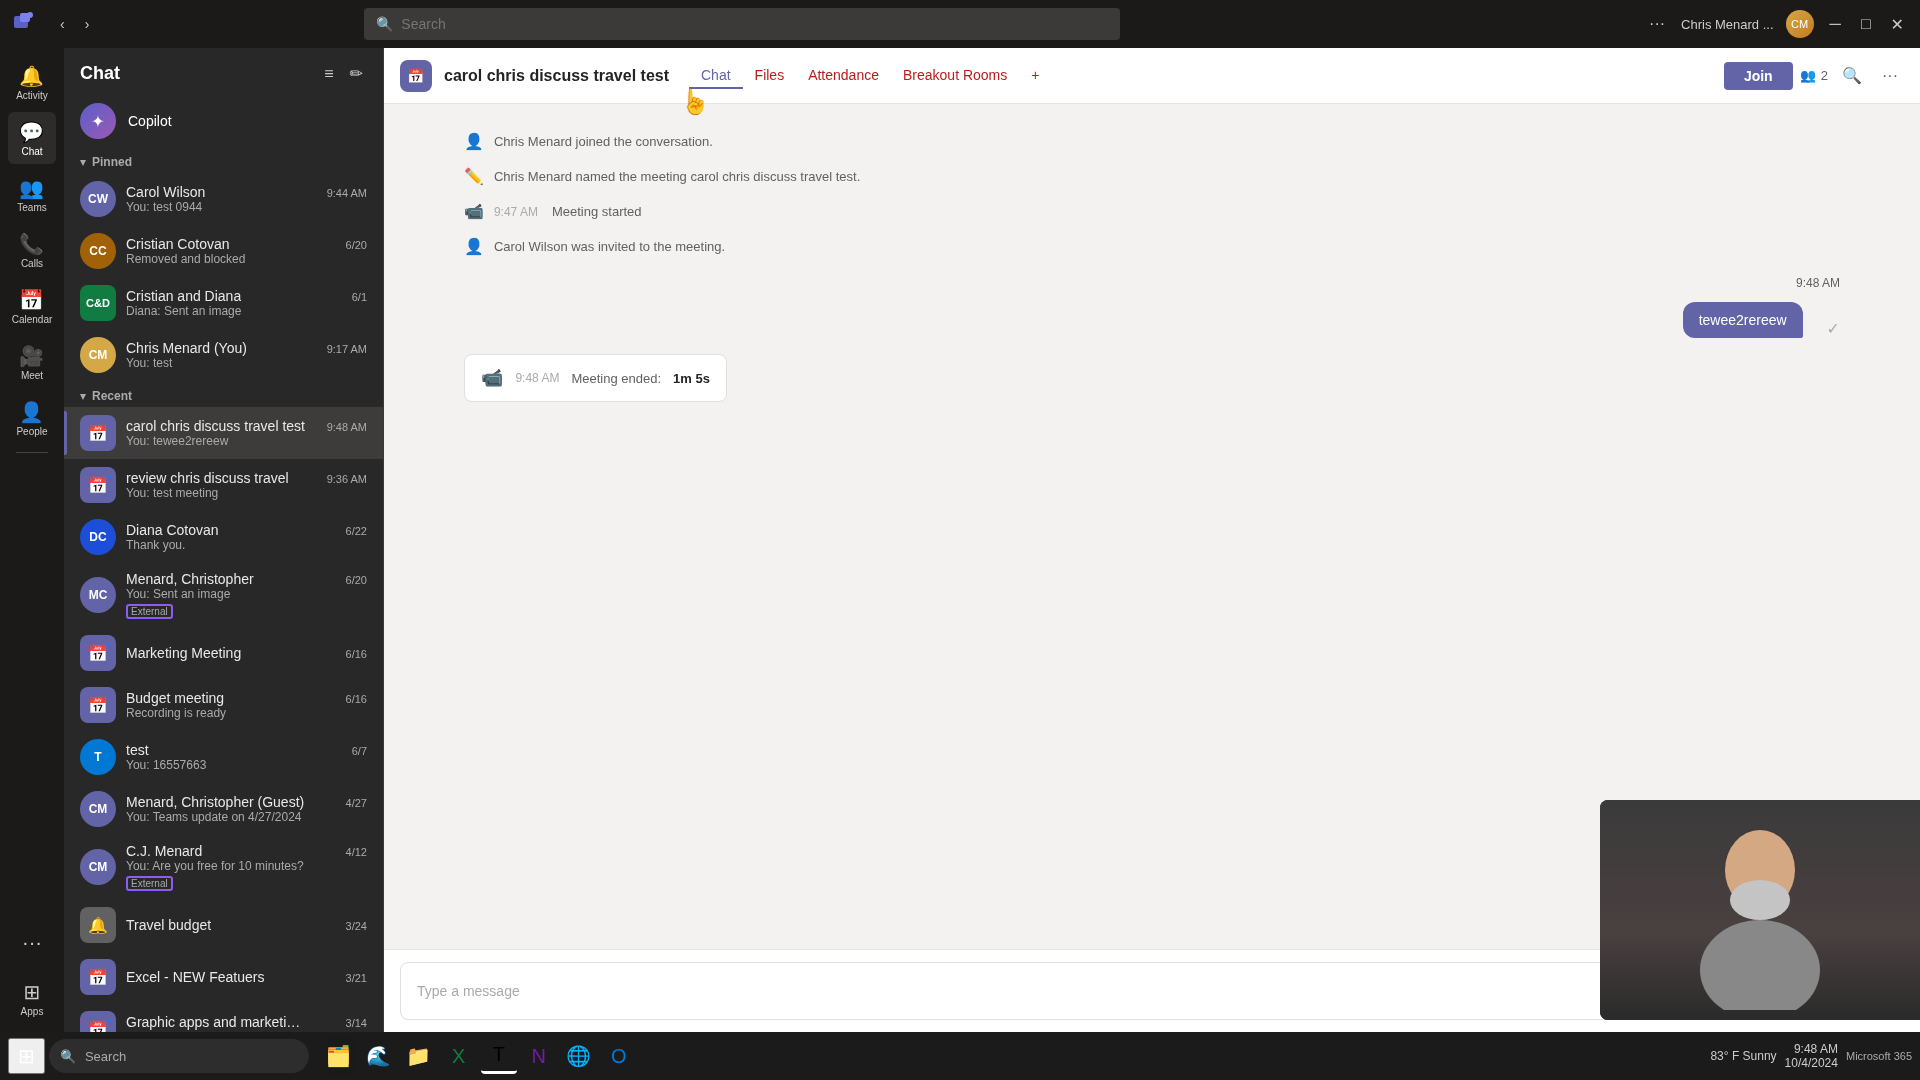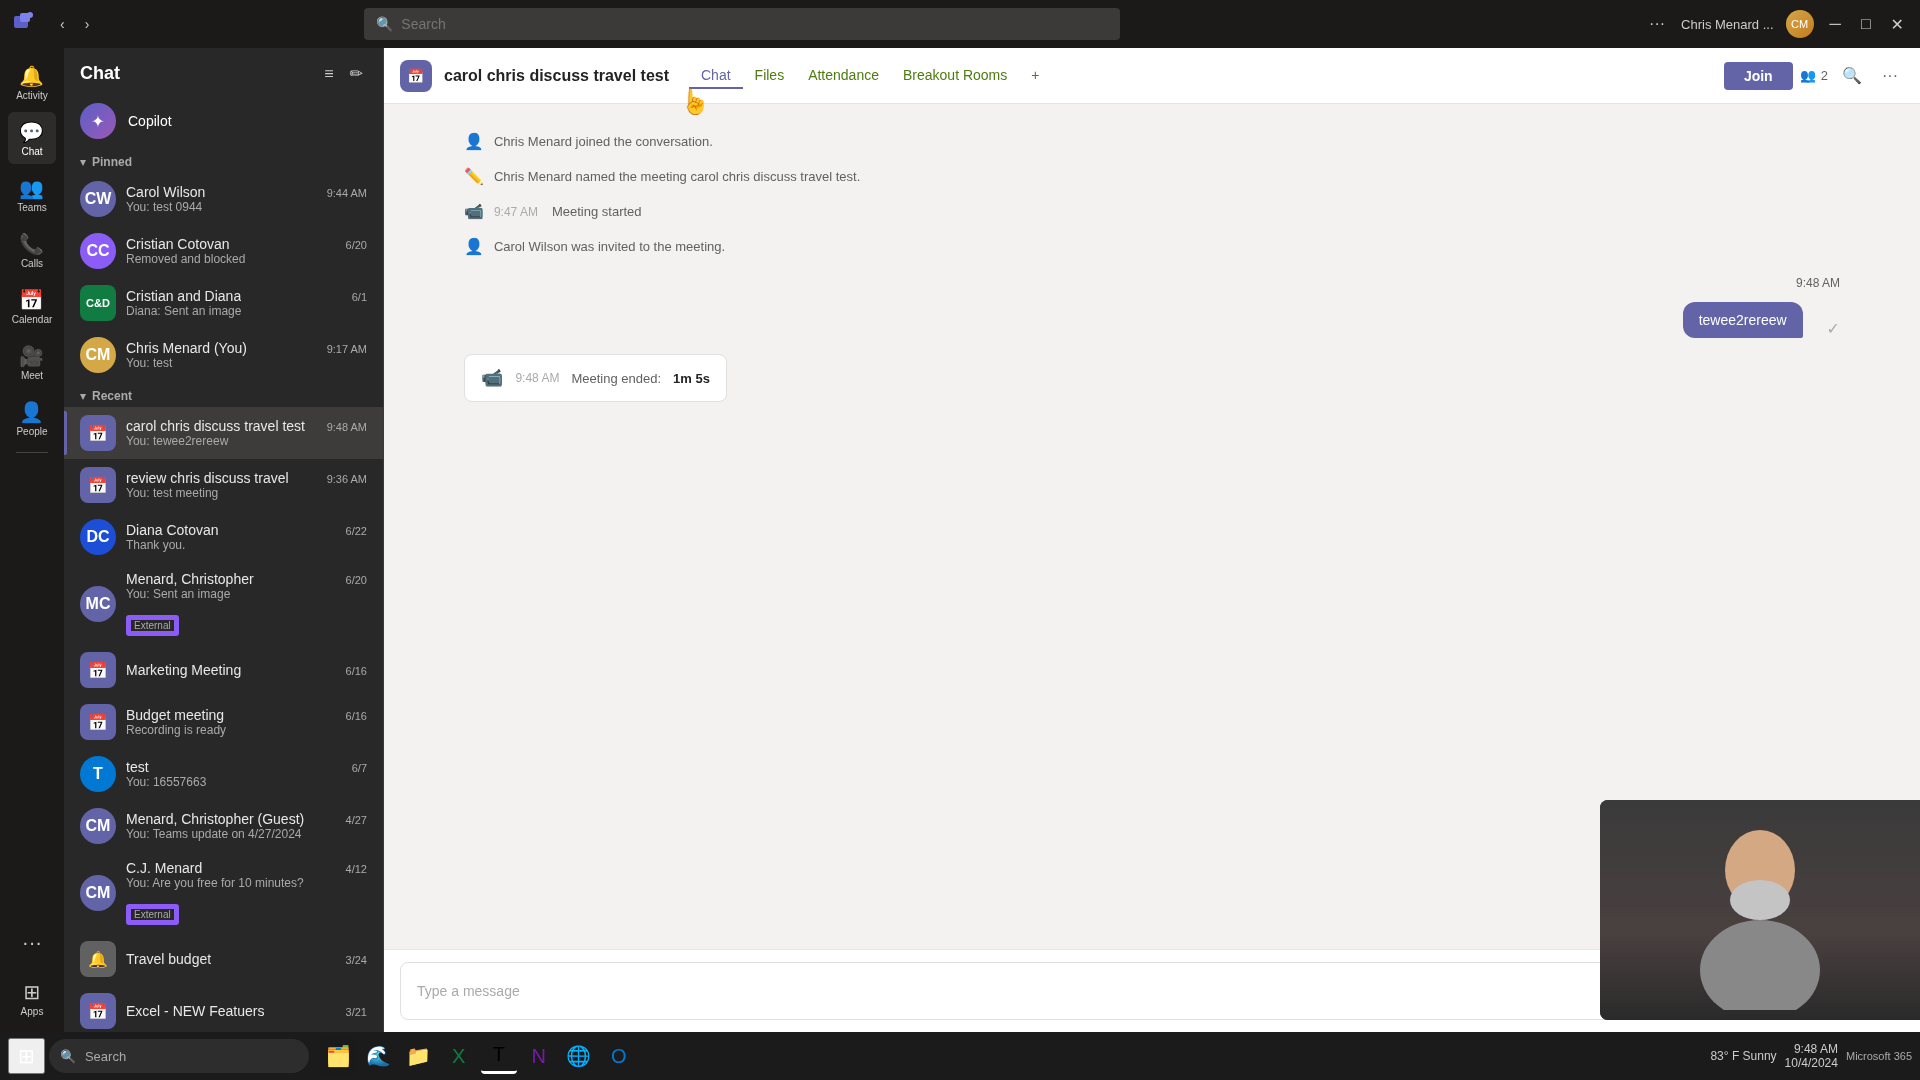--- a/index.html
+++ b/index.html
@@ -123,54 +123,54 @@
     .chat-item {
       display: flex;
       align-items: center;
       padding: 8px 16px;
       gap: 10px;
       cursor: pointer;
       position: relative;
     }
     .chat-item.active { background: #3d3c3b; }
     .chat-item.active::before { content: ''; position: absolute; left: 0; top: 4px; bottom: 4px; width: 3px; background: #6264a7; border-radius: 0 2px 2px 0; }
-    .avatar { width: 36px; height: 36px; border-radius: 50%; display: flex; align-items: center; justify-content: center; color: white; font-size: 16px; font-weight: 600; flex-shrink: 0; }
+    .avatar { width: 36px; height: 36px; border-radius: 50%; display: flex; align-items: center; justify-content: center; color: white; font-size: 12px; font-weight: 600; flex-shrink: 0; }
     .avatar-cw { background: #6264a7; }
-    .avatar-cc { background: #8b5cf6; }
+    .avatar-cc { background: #a16207; }
     .avatar-cm { background: #d4a847; }
     .avatar-dc { background: #1d4ed8; }
     .avatar-mc { background: #6264a7; }
     .avatar-blue { background: #0078d4; }
     .avatar-green { background: #107c41; }
     .avatar-meeting-icon { background: #6264a7; }
     .chat-item-info { flex: 1; min-width: 0; }
     .chat-item-top { display: flex; justify-content: space-between; align-items: baseline; }
     .chat-item-name { color: #e8e8e8; font-size: 14px; font-weight: 500; white-space: nowrap; overflow: hidden; text-overflow: ellipsis; max-width: 180px; }
     .chat-item-time { color: #aaa; font-size: 11px; flex-shrink: 0; }
     .chat-item-preview { color: #aaa; font-size: 12px; white-space: nowrap; overflow: hidden; text-overflow: ellipsis; }
-    .external-badge { font-size: 10px; color: #aaa; border: 5px solid #8b5cf6; border-radius: 3px; padding: 0 3px; margin-top: 14px; display: inline-block; }
+    .external-badge { font-size: 10px; color: #aaa; border: 2px solid #8b5cf6; border-radius: 3px; padding: 0 3px; margin-top: 2px; display: inline-block; }
 
     
     .chat-main { flex: 1; display: flex; flex-direction: column; background: #f3f2f1; }
 
     
     .chat-header {
       height: 56px;
       background: white;
       display: flex;
       align-items: center;
       padding: 0 16px;
       gap: 12px;
       border-bottom: 1px solid #e5e5e5;
       flex-shrink: 0;
     }
     .chat-header-icon { width: 32px; height: 32px; border-radius: 8px; background: #6264a7; display: flex; align-items: center; justify-content: center; color: white; font-size: 14px; }
     .chat-header-title { font-size: 16px; font-weight: 600; color: #242424; }
     .chat-header-tabs { display: flex; gap: 0; margin-left: 8px; }
-    .chat-tab { padding: 4px 12px; font-size: 14px; color: #4d7c0f; cursor: pointer; border-bottom: 2px solid transparent; }
+    .chat-tab { padding: 4px 12px; font-size: 14px; color: #b91c1c; cursor: pointer; border-bottom: 2px solid transparent; }
     .chat-tab.active { color: #6264a7; border-bottom-color: #6264a7; font-weight: 500; }
     .chat-header-right { margin-left: auto; display: flex; align-items: center; gap: 8px; }
     .join-btn { background: #6264a7; color: white; border: none; border-radius: 4px; padding: 6px 20px; font-size: 14px; font-weight: 600; cursor: pointer; }
     .participants-btn { display: flex; align-items: center; gap: 4px; color: #616161; font-size: 13px; cursor: pointer; background: none; border: none; }
     .header-icon-btn { background: none; border: none; color: #616161; cursor: pointer; font-size: 16px; padding: 6px; border-radius: 4px; }
 
     
     .messages-area { flex: 1; overflow-y: auto; padding: 24px 80px; display: flex; flex-direction: column; gap: 8px; }
     .system-message { display: flex; align-items: center; gap: 10px; color: #616161; font-size: 13px; padding: 4px 0; }
     .system-icon { font-size: 16px; color: #616161; }

